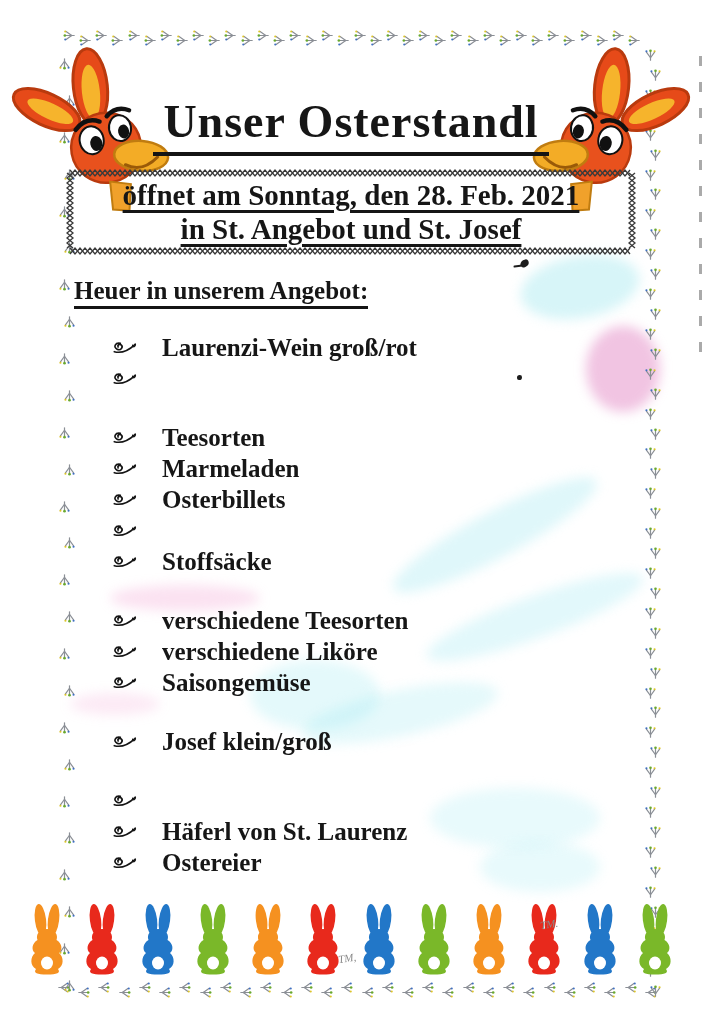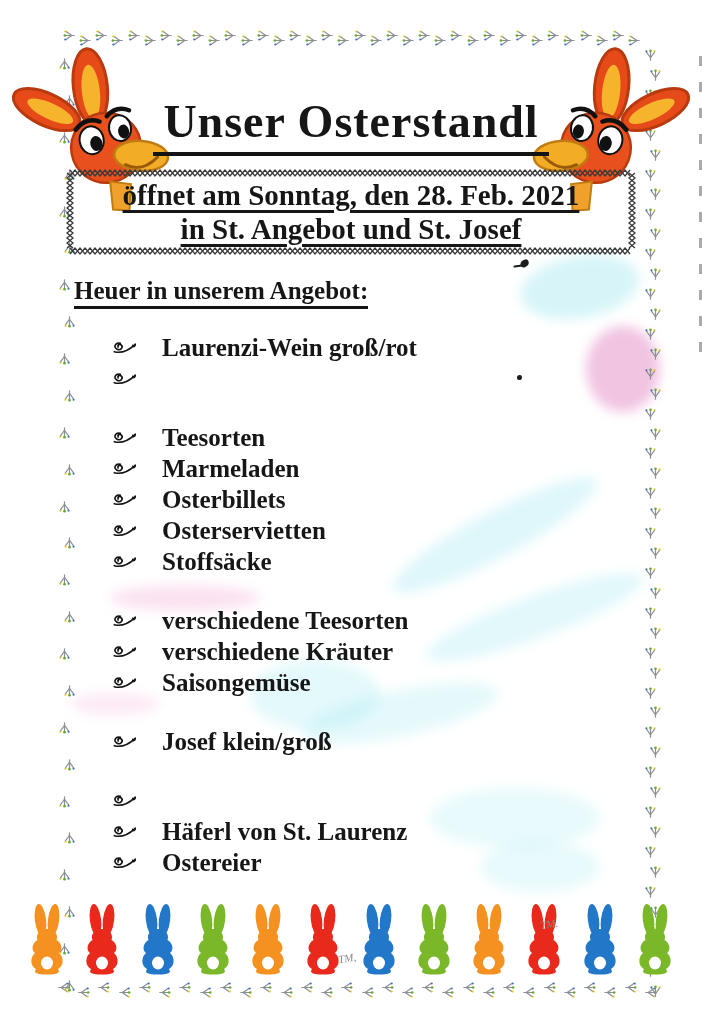--- a/index.html
+++ b/index.html
@@ -1896,21 +1896,20 @@
         <div class="offer-item">
     <span class="bullet">
       <svg viewBox="0 0 28 15" width="26" height="14">
         <g stroke="#141414" fill="none" stroke-linecap="round">
           <path d="M2.5,11.5 C10,13.5 18,10 25,3.5" stroke-width="1.8"></path>
           <path d="M25,3.5 C25.5,6.5 22.5,7 22.2,4.6" stroke-width="1.5"></path>
           <path d="M9,2.5 C3.5,1.5 1,6.5 5.5,8.8 C9.5,10.8 12.5,6.5 9.8,4.2 C8,2.8 5.5,4.4 6.6,6.4" stroke-width="1.8"></path>
         </g>
       </svg>
     </span>
-    <span class="item-text">Osterservietten</span>
   </div>
         <div class="offer-item">
     <span class="bullet">
       <svg viewBox="0 0 28 15" width="26" height="14">
         <g stroke="#141414" fill="none" stroke-linecap="round">
           <path d="M2.5,11.5 C10,13.5 18,10 25,3.5" stroke-width="1.8"></path>
           <path d="M25,3.5 C25.5,6.5 22.5,7 22.2,4.6" stroke-width="1.5"></path>
           <path d="M9,2.5 C3.5,1.5 1,6.5 5.5,8.8 C9.5,10.8 12.5,6.5 9.8,4.2 C8,2.8 5.5,4.4 6.6,6.4" stroke-width="1.8"></path>
         </g>
       </svg>
@@ -1934,21 +1933,21 @@
         <div class="offer-item">
     <span class="bullet">
       <svg viewBox="0 0 28 15" width="26" height="14">
         <g stroke="#141414" fill="none" stroke-linecap="round">
           <path d="M2.5,11.5 C10,13.5 18,10 25,3.5" stroke-width="1.8"></path>
           <path d="M25,3.5 C25.5,6.5 22.5,7 22.2,4.6" stroke-width="1.5"></path>
           <path d="M9,2.5 C3.5,1.5 1,6.5 5.5,8.8 C9.5,10.8 12.5,6.5 9.8,4.2 C8,2.8 5.5,4.4 6.6,6.4" stroke-width="1.8"></path>
         </g>
       </svg>
     </span>
-    <span class="item-text">verschiedene Kräuter</span>
+    <span class="item-text">verschiedene Liköre</span>
   </div>
         <div class="offer-item">
     <span class="bullet">
       <svg viewBox="0 0 28 15" width="26" height="14">
         <g stroke="#141414" fill="none" stroke-linecap="round">
           <path d="M2.5,11.5 C10,13.5 18,10 25,3.5" stroke-width="1.8"></path>
           <path d="M25,3.5 C25.5,6.5 22.5,7 22.2,4.6" stroke-width="1.5"></path>
           <path d="M9,2.5 C3.5,1.5 1,6.5 5.5,8.8 C9.5,10.8 12.5,6.5 9.8,4.2 C8,2.8 5.5,4.4 6.6,6.4" stroke-width="1.8"></path>
         </g>
       </svg>

